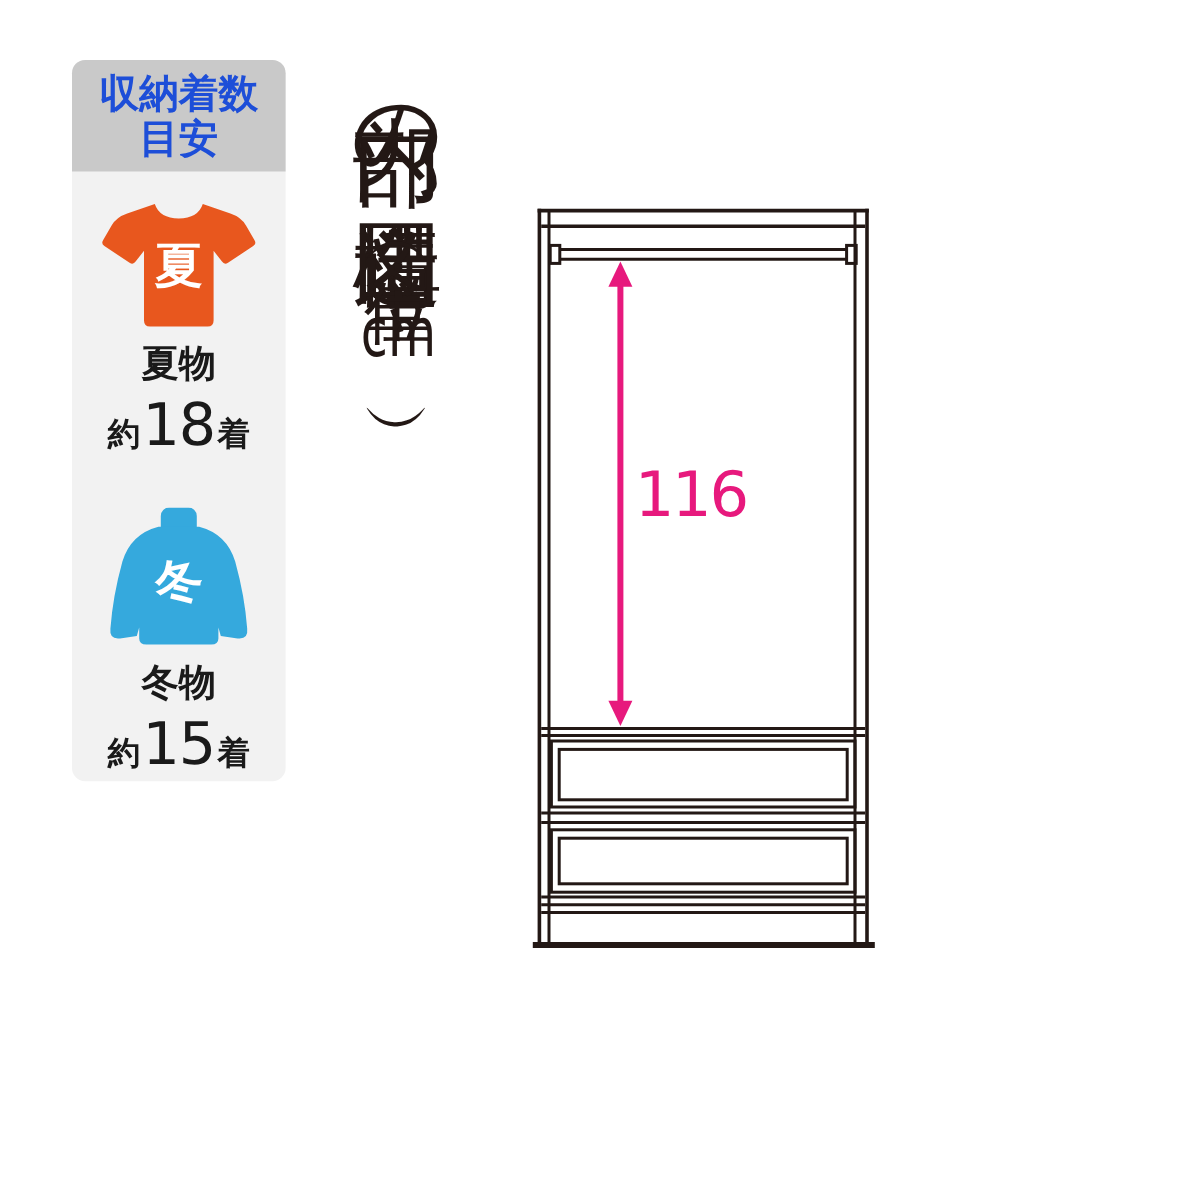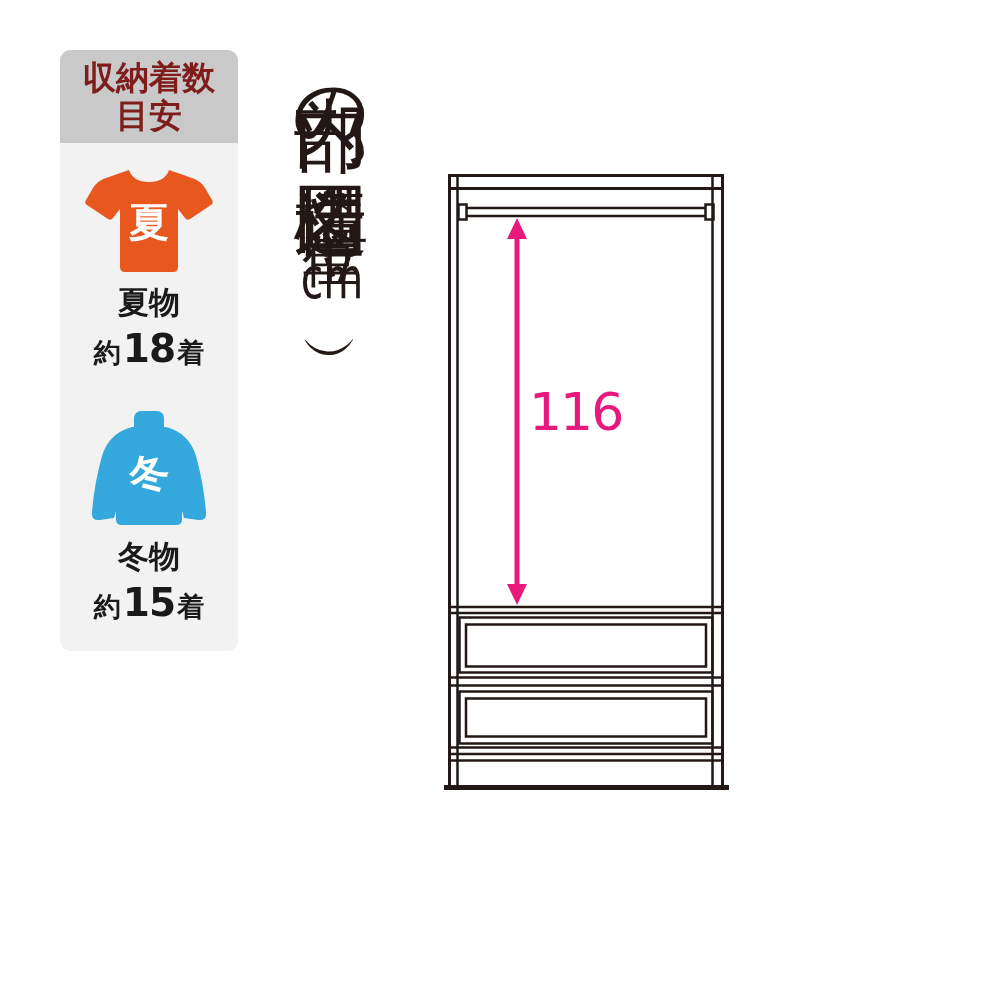--- a/index.html
+++ b/index.html
@@ -10,30 +10,30 @@
   .capacity-panel {
     position: absolute; left: 60px; top: 50px;
     width: 178px; height: 601px;
     background: #f2f2f2; border-radius: 11px;
     display: flex; flex-direction: column; align-items: center;
   }
   .capacity-header {
     width: 100%; height: 93px; background: #c9c9c9;
     border-radius: 11px 11px 0 0;
     display: flex; flex-direction: column; justify-content: center; align-items: center;
-    font-size: 33px; font-weight: 700; line-height: 1.13; color: #7f1d1d;
+    font-size: 33px; font-weight: 700; line-height: 1.13; color: #1d4ed8;
     letter-spacing: 0px;
   }
   .garment-icon { display: block; }
   .shirt-wrap { margin-top: 26px; }
   .sweater-wrap { margin-top: 40px; }
   .garment-label { font-size: 31px; font-weight: 700; margin-top: 9px; text-align: left; }
   .count-row { display: flex; align-items: baseline; justify-content: center; margin-top: 2px; }
   .count-approx, .count-unit { font-size: 27px; font-weight: 700; }
-  .count-number { font-size: 39px; font-weight: 700; letter-spacing: -1px; margin: 0 2px; }
+  .count-number { font-size: 49px; font-weight: 400; letter-spacing: -1px; margin: 0 2px; }
 
   
   .vertical-title {
     position: absolute; left: 290px; top: 36px;
     writing-mode: vertical-rl; text-orientation: mixed;
     color: #231815; line-height: 1.12; white-space: nowrap;
   }
   .vertical-title .title-main { font-size: 75px; font-weight: 500; letter-spacing: 1px; }
   .vertical-title .title-unit { font-size: 57px; font-weight: 500; letter-spacing: 2px; margin-inline-start: 56px; }
   .vertical-title .title-unit-cm { font-size: 57px; font-weight: 500; text-combine-upright: all; }

